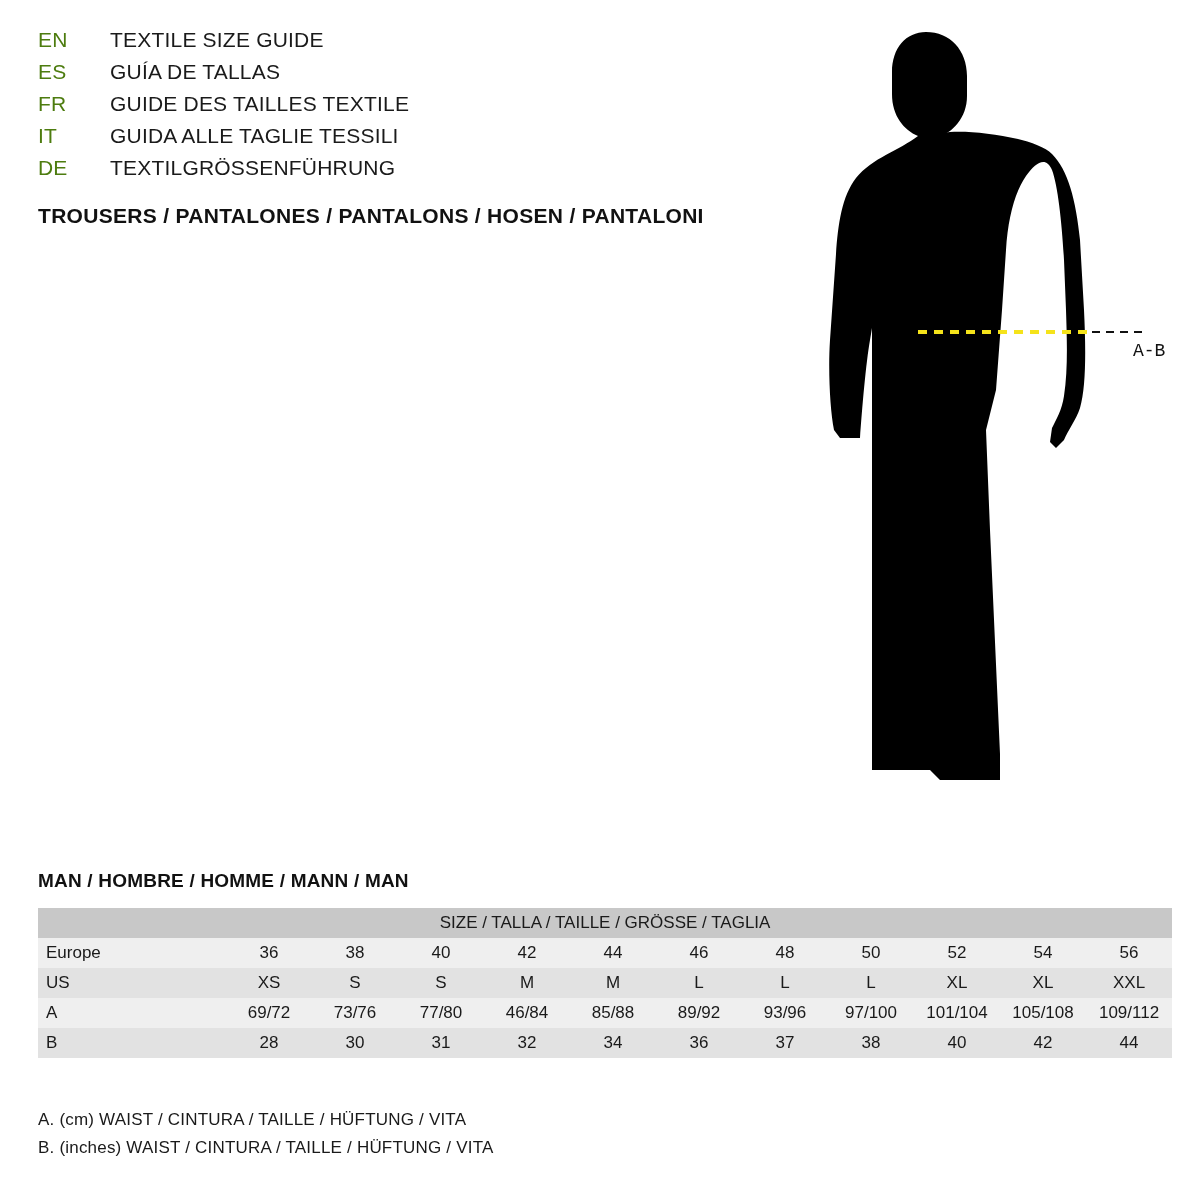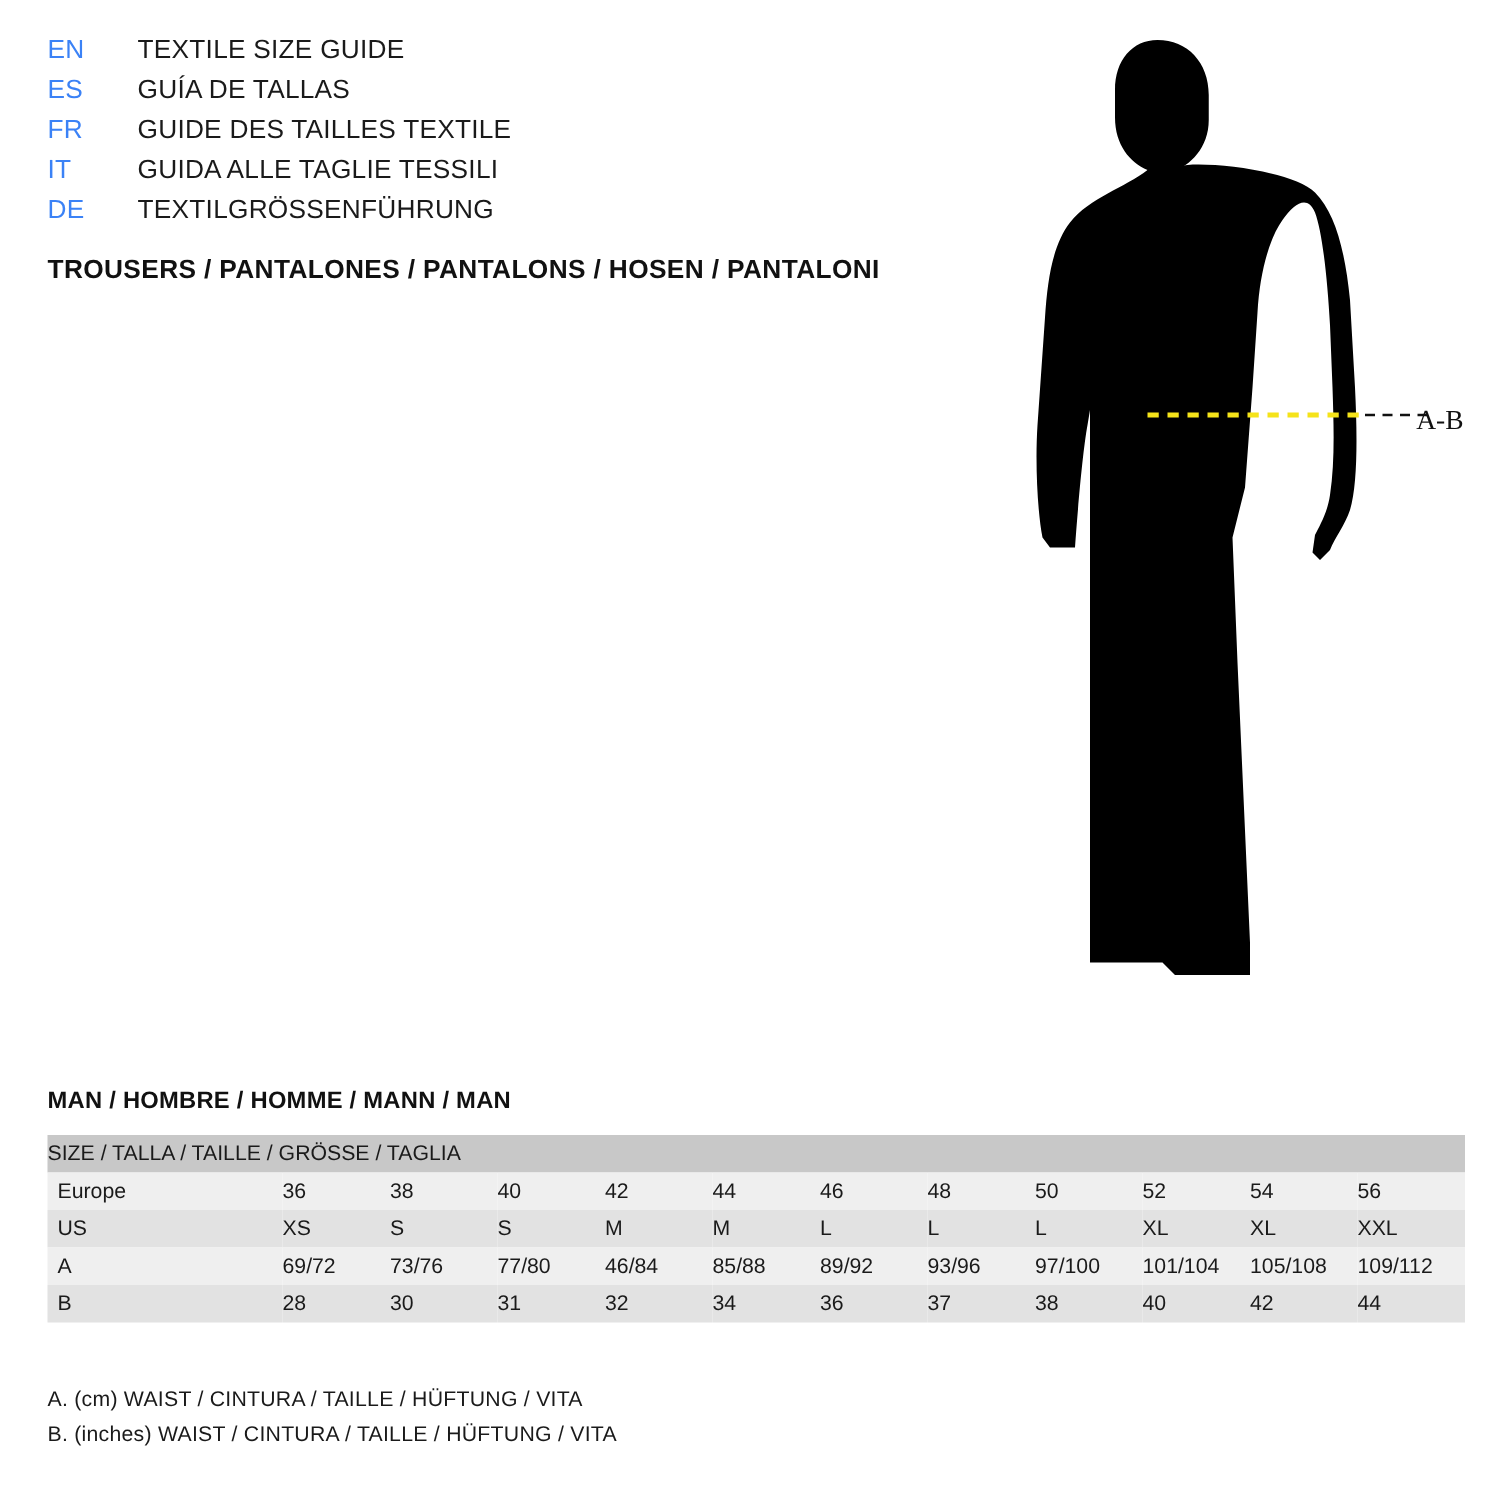--- a/index.html
+++ b/index.html
@@ -26,21 +26,21 @@
   .lang-row {
     display: flex;
     align-items: baseline;
     height: 32px;
     font-size: 21px;
     letter-spacing: 0.2px;
   }
   .lang-code {
     width: 72px;
     flex: 0 0 72px;
-    color: #3b82f6;
+    color: #4d7c0f;
   }
   .lang-text {
     color: #1a1a1a;
     text-transform: uppercase;
   }
   .garment-title {
     margin-top: 16px;
     font-size: 21px;
     font-weight: bold;
     letter-spacing: 0.3px;
@@ -54,24 +54,24 @@
     left: 800px;
     width: 400px;
     height: 790px;
   }
   .figure-wrap svg {
     display: block;
   }
   .ab-label {
     position: absolute;
     left: 333px;
-    top: 313px;
-    font-size: 22px;
+    top: 331px;
+    font-size: 18px;
     color: #111;
-    font-family: Liberation Serif, serif;
+    font-family: Liberation Mono, monospace;
   }
 
   
   .table-section {
     position: absolute;
     top: 848px;
     left: 38px;
     width: 1128px;
   }
   .gender-title {
@@ -87,20 +87,21 @@
     width: 1128px;
     table-layout: fixed;
   }
   table.size-table td,
   table.size-table th {
     font-size: 17px;
     font-weight: normal;
     color: #1a1a1a;
     padding: 0;
     height: 30px;
+    text-align: center;
     vertical-align: middle;
   }
   .hdr-row td {
     background: #c8c8c8;
     font-size: 17px;
     text-align: left;
     padding-left: 8px;
     height: 32px;
   }
   .row-light td { background: #efefef; }

